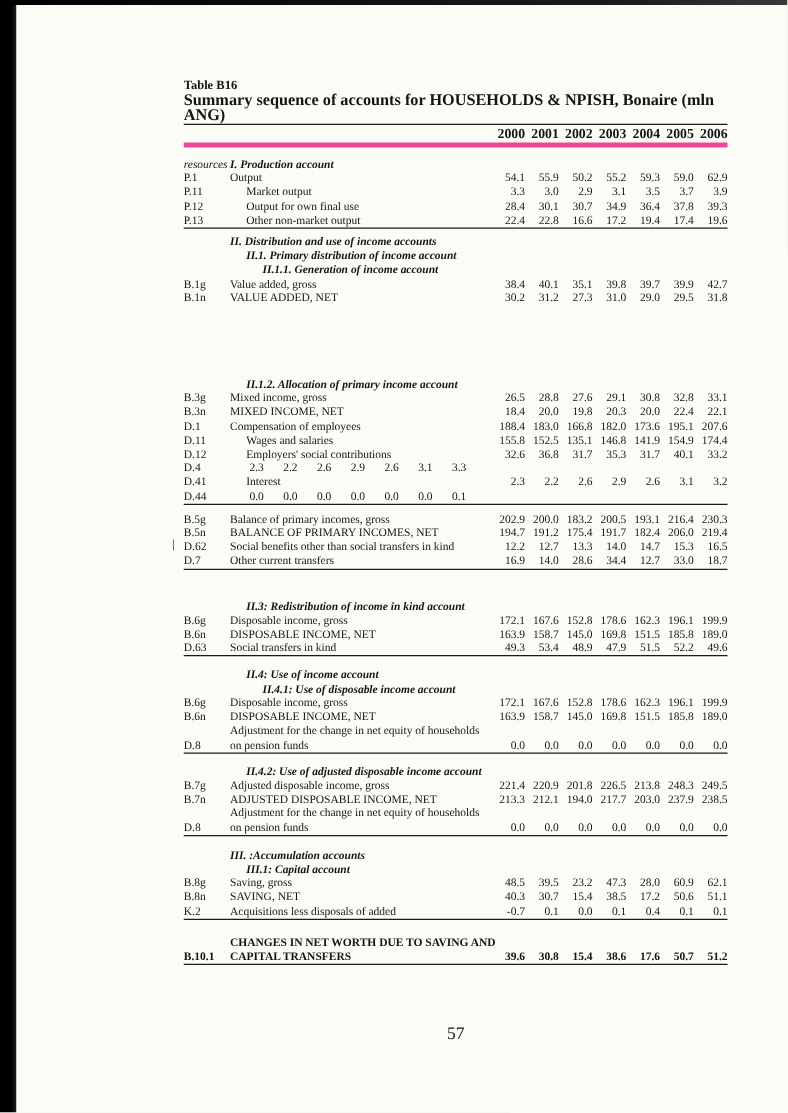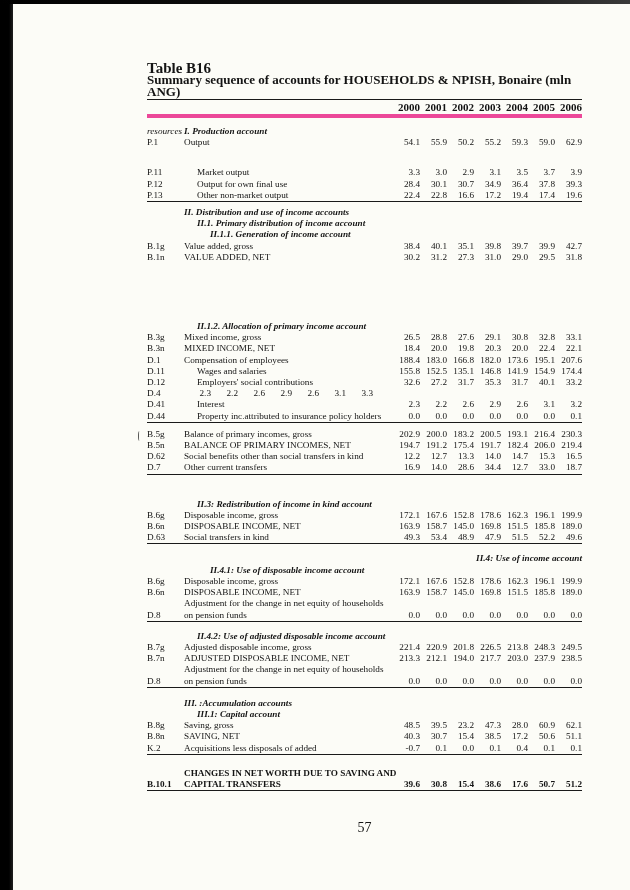--- a/index.html
+++ b/index.html
@@ -3,21 +3,21 @@
 <meta charset="utf-8">
 <style>
   *{box-sizing:border-box}
   html,body{margin:0;padding:0}
   body{width:630px;height:890px;background:#e9e9e4}
   .page{position:relative;width:630px;height:890px;background:#fcfcf7;font-family:"Liberation Serif",serif;color:#141414;overflow:hidden}
   .edge-left{position:absolute;left:0;top:0;width:13px;height:100%;background:linear-gradient(to right,#000 9px,#1f1f1f)}
   .edge-top{position:absolute;left:0;top:0;width:100%;height:4px;background:linear-gradient(to right,#000,#1c1c1c 80%,#3a3a3a)}
   .scan-mark{position:absolute;left:138px;top:431px;width:3px;height:10px;border-left:1.5px solid #2a2a2a;border-radius:50% 0 0 50%;opacity:.8}
   .content{position:absolute;left:147px;top:63px;width:435px}
-  .doc-title{font-size:15px;font-weight:bold;line-height:11px}
+  .doc-title{font-size:10px;font-weight:bold;line-height:11px}
   .doc-subtitle{font-size:13px;font-weight:bold;line-height:12px;border-bottom:1px solid #1a1a1a;padding-bottom:1px}
   .years{display:flex;align-items:flex-end;border-bottom:4px solid #ec4899;font-weight:bold;font-size:11px;line-height:12px;padding:1px 0}
   .years .lead{flex:1}
   .year{width:27px;text-align:right;flex:none}
   .rows{margin-top:8px}
   .row{display:flex;align-items:flex-end;font-size:9.2px;line-height:11.2px}
   .row.rule{border-bottom:1px solid #1a1a1a}
   .row.bold{font-weight:bold}
   .code{width:37px;flex:none}
   .label{flex:1;min-width:0;white-space:nowrap}
@@ -57,21 +57,21 @@
             <span class="val">55.9</span>
             <span class="val">50.2</span>
             <span class="val">55.2</span>
             <span class="val">59.3</span>
             <span class="val">59.0</span>
             <span class="val">62.9</span>
           </span>
         </div>
         <div class="row">
           <span class="code">P.11</span>
-          <span class="label" style="padding-left: 13px; margin-top: 19px;">Market output</span>
+          <span class="label" style="padding-left: 13px;">Market output</span>
           <span class="vals">
             <span class="val">3.3</span>
             <span class="val">3.0</span>
             <span class="val">2.9</span>
             <span class="val">3.1</span>
             <span class="val">3.5</span>
             <span class="val">3.7</span>
             <span class="val">3.9</span>
           </span>
         </div>
@@ -199,21 +199,21 @@
             <span class="val">141.9</span>
             <span class="val">154.9</span>
             <span class="val">174.4</span>
           </span>
         </div>
         <div class="row">
           <span class="code">D.12</span>
           <span class="label" style="padding-left: 13px;">Employers' social contributions</span>
           <span class="vals">
             <span class="val">32.6</span>
-            <span class="val">27.2</span>
+            <span class="val">36.8</span>
             <span class="val">31.7</span>
             <span class="val">35.3</span>
             <span class="val">31.7</span>
             <span class="val">40.1</span>
             <span class="val">33.2</span>
           </span>
         </div>
         <div class="row">
           <span class="code">D.4</span>
           <span class="vals">
@@ -234,21 +234,20 @@
             <span class="val">2.2</span>
             <span class="val">2.6</span>
             <span class="val">2.9</span>
             <span class="val">2.6</span>
             <span class="val">3.1</span>
             <span class="val">3.2</span>
           </span>
         </div>
         <div class="row rule">
           <span class="code">D.44</span>
-          <span class="label" style="padding-left: 13px;">Property inc.attributed to insurance policy holders</span>
           <span class="vals">
             <span class="val">0.0</span>
             <span class="val">0.0</span>
             <span class="val">0.0</span>
             <span class="val">0.0</span>
             <span class="val">0.0</span>
             <span class="val">0.0</span>
             <span class="val">0.1</span>
           </span>
         </div>
@@ -346,21 +345,21 @@
             <span class="val">48.9</span>
             <span class="val">47.9</span>
             <span class="val">51.5</span>
             <span class="val">52.2</span>
             <span class="val">49.6</span>
           </span>
         </div>
         <div style="height: 9px;"></div>
         <div class="row section">
           <span class="code"></span>
-          <span class="label" style="padding-left: 13px; text-align: right;">II.4: Use of income account</span>
+          <span class="label" style="padding-left: 13px;">II.4: Use of income account</span>
           <span class="vals"></span>
         </div>
         <div class="row section">
           <span class="code"></span>
           <span class="label" style="padding-left: 26px;">II.4.1: Use of disposable income account</span>
           <span class="vals"></span>
         </div>
         <div class="row">
           <span class="code">B.6g</span>
           <span class="label">Disposable income, gross</span>

